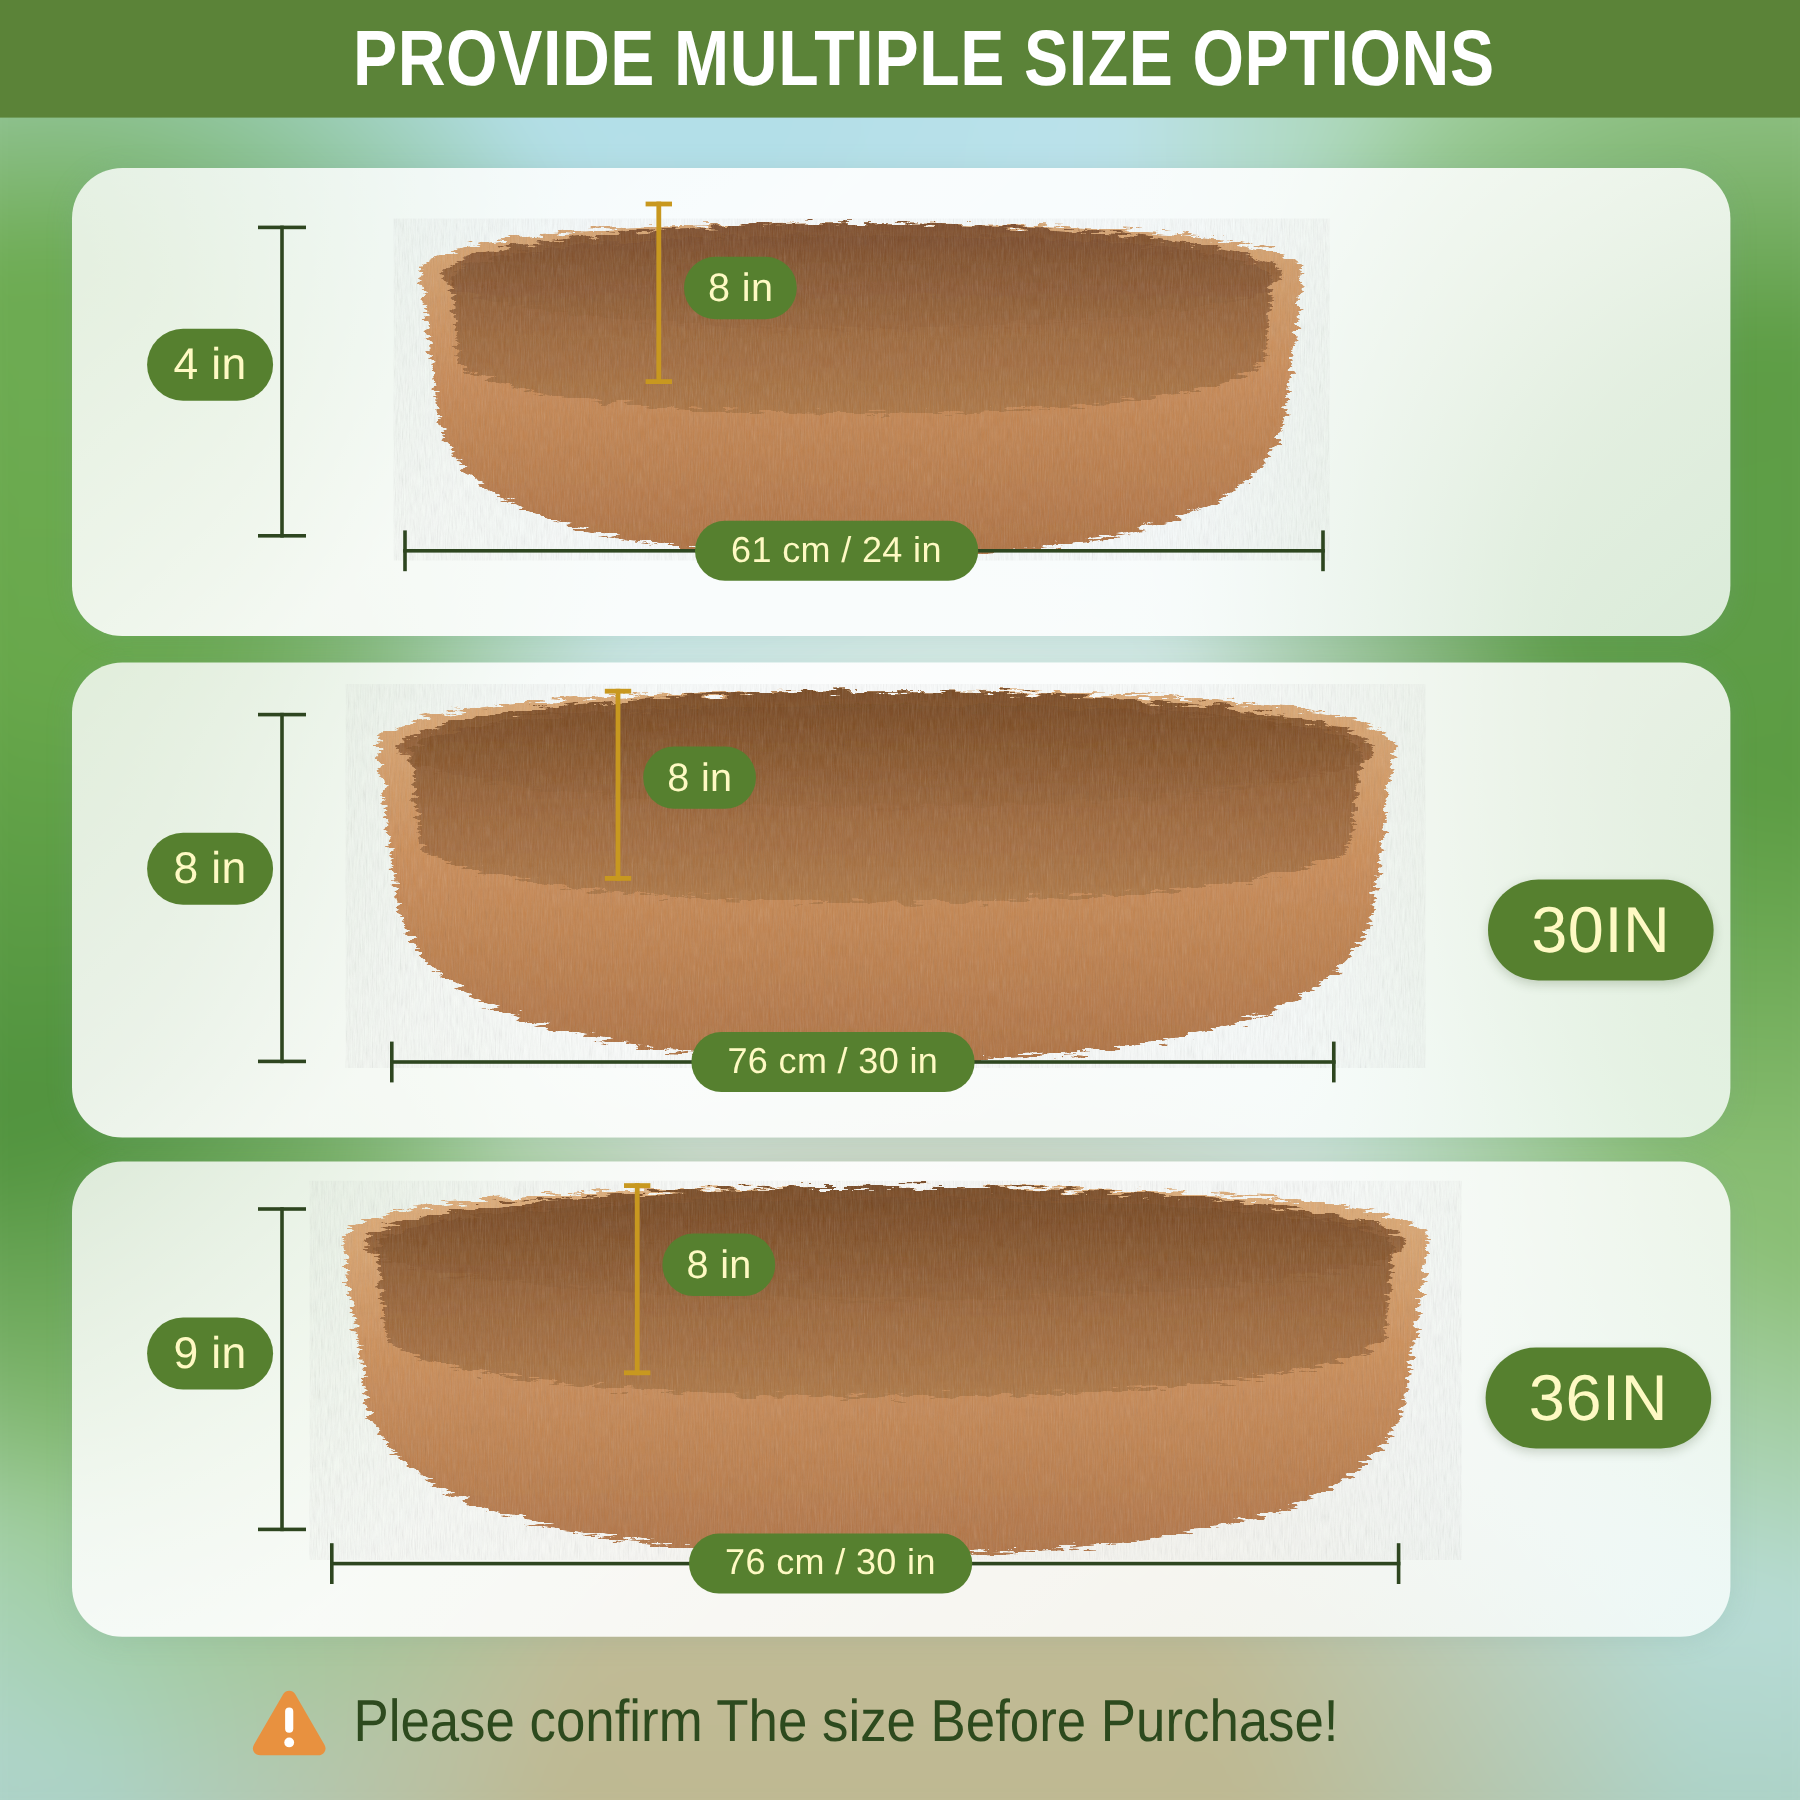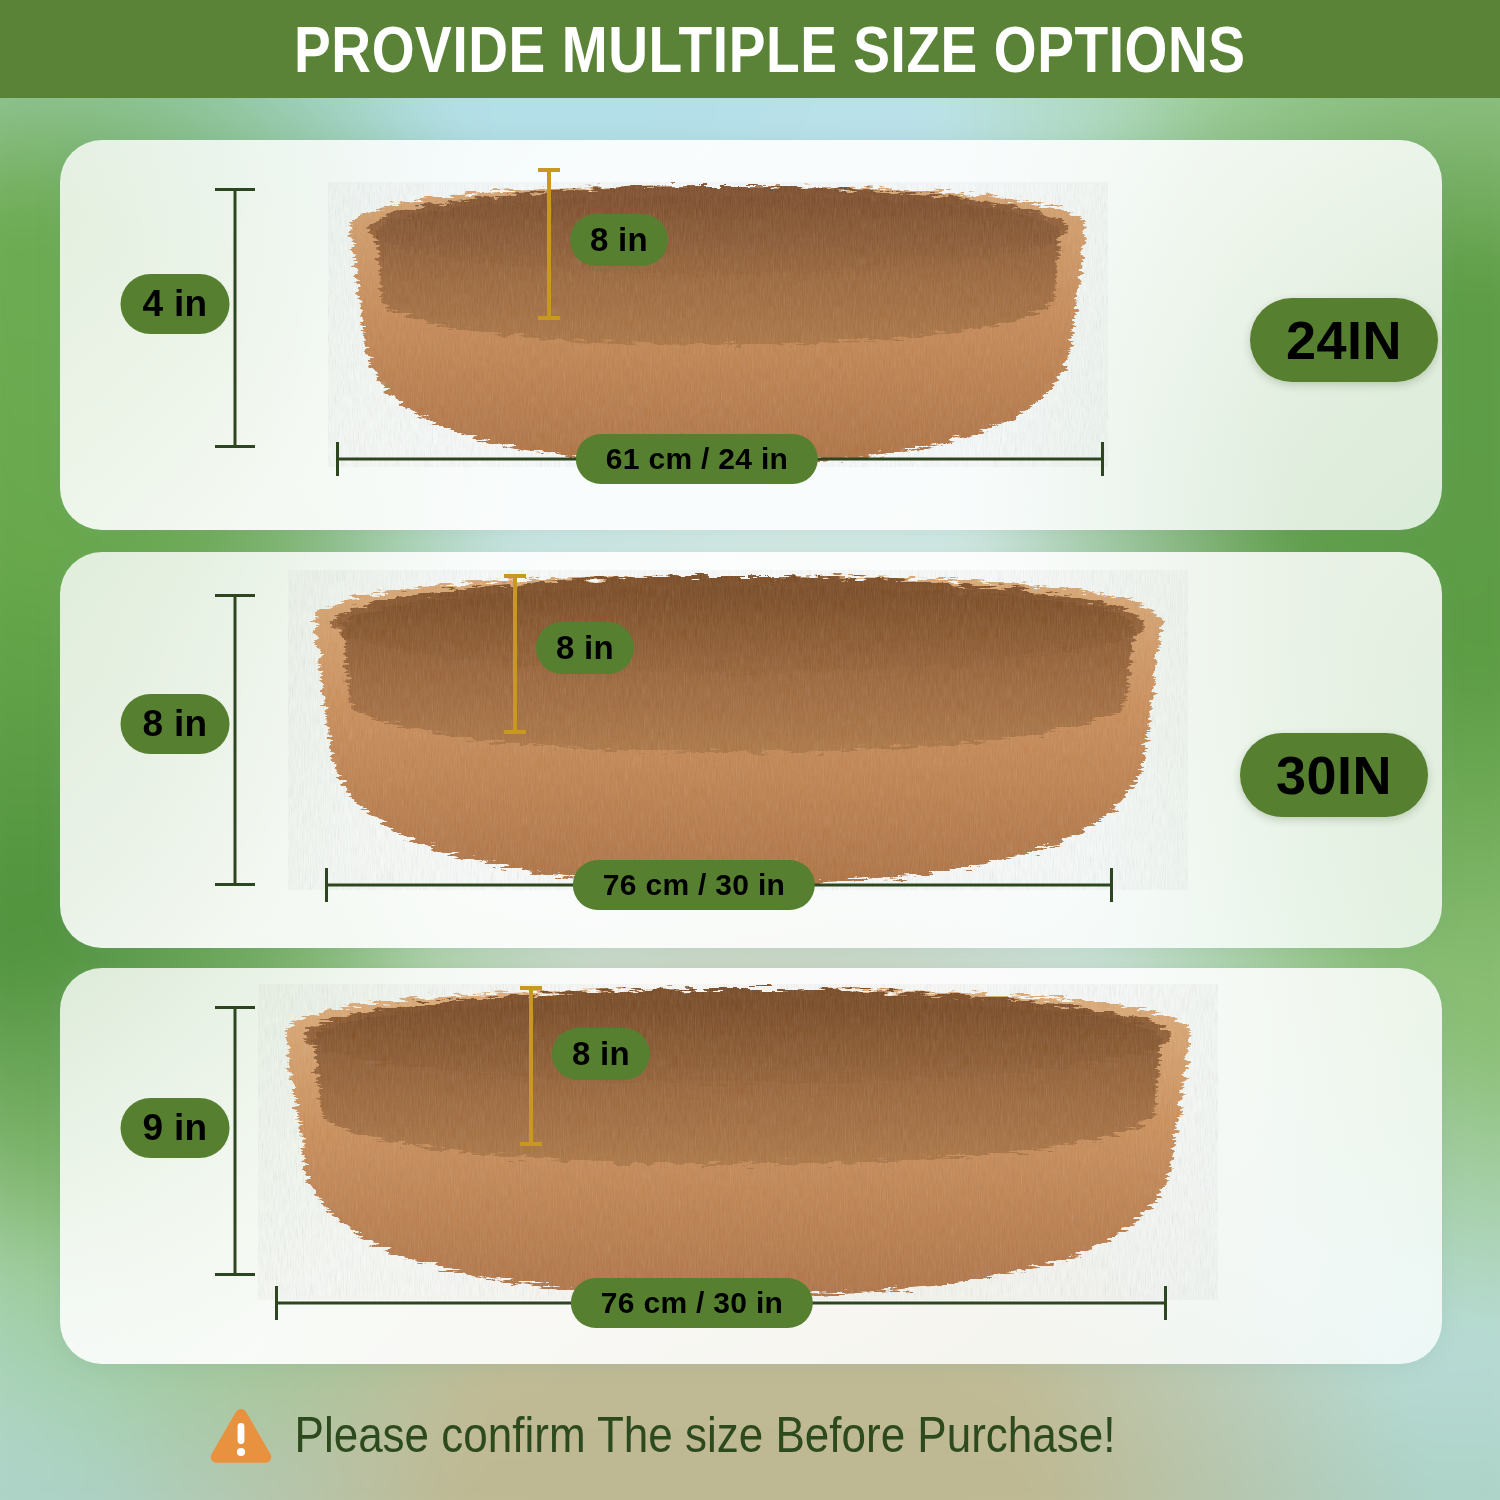--- a/index.html
+++ b/index.html
@@ -98,23 +98,23 @@
     position:absolute; left:50%; width:22px; height:4px;
     background:#c8981f; transform:translateX(-50%);
   }
   .grule .cap.top{ top:0; }
   .grule .cap.bot{ bottom:0; }
 
   
   .pill{
     position:absolute;
     background:#56802F;
-    color:#000000;
+    color:#fef9c3;
     display:flex; align-items:center; justify-content:center;
-    font-weight:bold;
+    font-weight:normal;
     white-space:nowrap;
     z-index:30;
   }
   .pill.height{
     border-radius:34px;
     font-size:37px; padding:9px 22px;
     transform:translate(-50%,-50%);
     letter-spacing:.3px;
   }
   .pill.depth{
@@ -218,21 +218,20 @@
   </div>
   <div class="pill height" style="left:115px; top:164px;">4 in</div>
 
   <div class="hrule" style="left:276px; top:302px; width:768px; height:34px;">
     <div class="stem"></div>
       <div class="cap left"></div>
       <div class="cap right"></div>
   </div>
   <div class="pill width" style="left:637px; top:319px;">61 cm / 24 in</div>
 
-  <div class="pill size-badge" style="left:1190px; top:200px;">24IN</div>
 </div>
 
 <div class="card" id="card-1">
 
   <div class="basket" style="left:228px; top:18px; width:900px; height:320px;">
     <svg viewBox="0 0 900 320" preserveAspectRatio="none">
       <defs>
         <linearGradient id="outB" x1="0" y1="0" x2="0" y2="1">
           <stop offset="0%" stop-color="#DCA974"></stop>
           <stop offset="45%" stop-color="#CB8C56"></stop>
@@ -342,20 +341,21 @@
   </div>
   <div class="pill height" style="left:115px; top:160px;">9 in</div>
 
   <div class="hrule" style="left:215px; top:318px; width:892px; height:34px;">
     <div class="stem"></div>
       <div class="cap left"></div>
       <div class="cap right"></div>
   </div>
   <div class="pill width" style="left:632px; top:335px;">76 cm / 30 in</div>
 
+  <div class="pill size-badge" style="left:1178px; top:197px;">36IN</div>
 </div>
 
 <div id="footer-note">
   <svg id="warning-icon" viewBox="0 0 64 58">
     <path d="M32 3 C34.4 3 36.1 4.2 37.3 6.3 L61.4 47.9 C62.6 50 62.6 52.1 61.4 54 C60.2 55.9 58.4 56.8 56 56.8 L8 56.8 C5.6 56.8 3.8 55.9 2.6 54 C1.4 52.1 1.4 50 2.6 47.9 L26.7 6.3 C27.9 4.2 29.6 3 32 3 Z" fill="#E8913F"></path>
     <rect x="28.6" y="17" width="6.8" height="21" rx="3.4" fill="#FFFFFF"></rect>
     <circle cx="32" cy="46" r="4.1" fill="#FFFFFF"></circle>
   </svg>
   <div id="footer-text">Please confirm The size Before Purchase!</div>
 </div>

